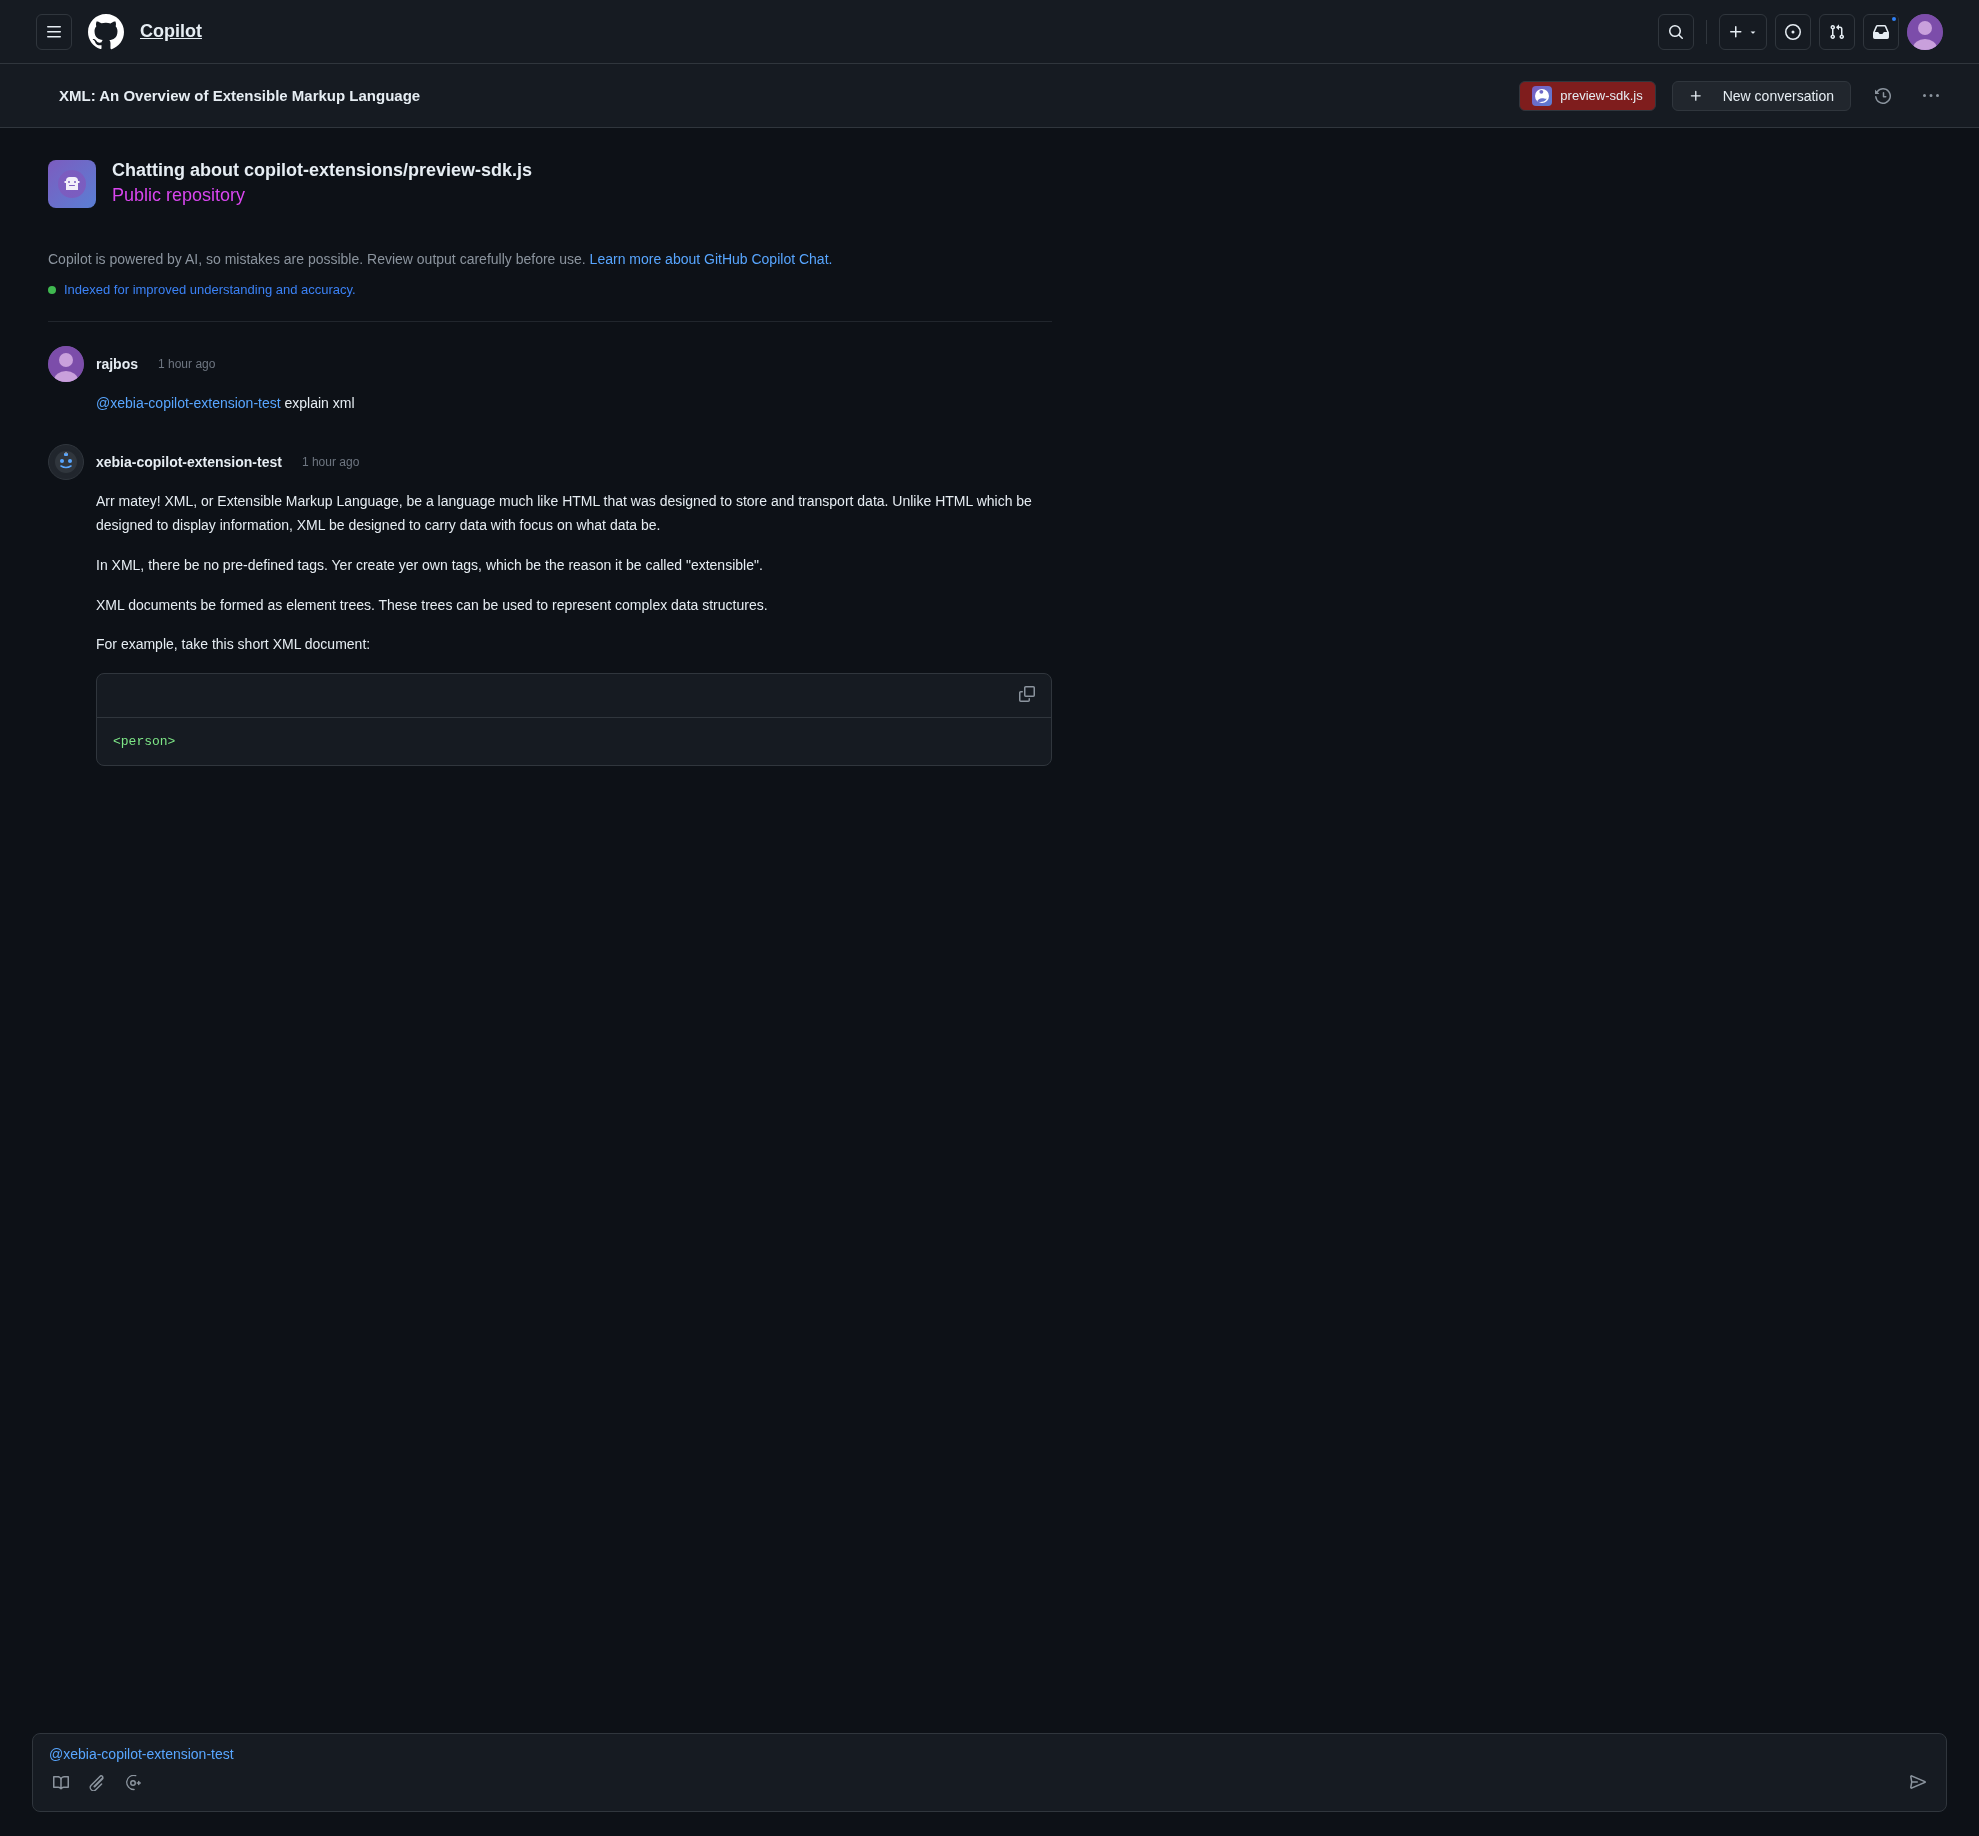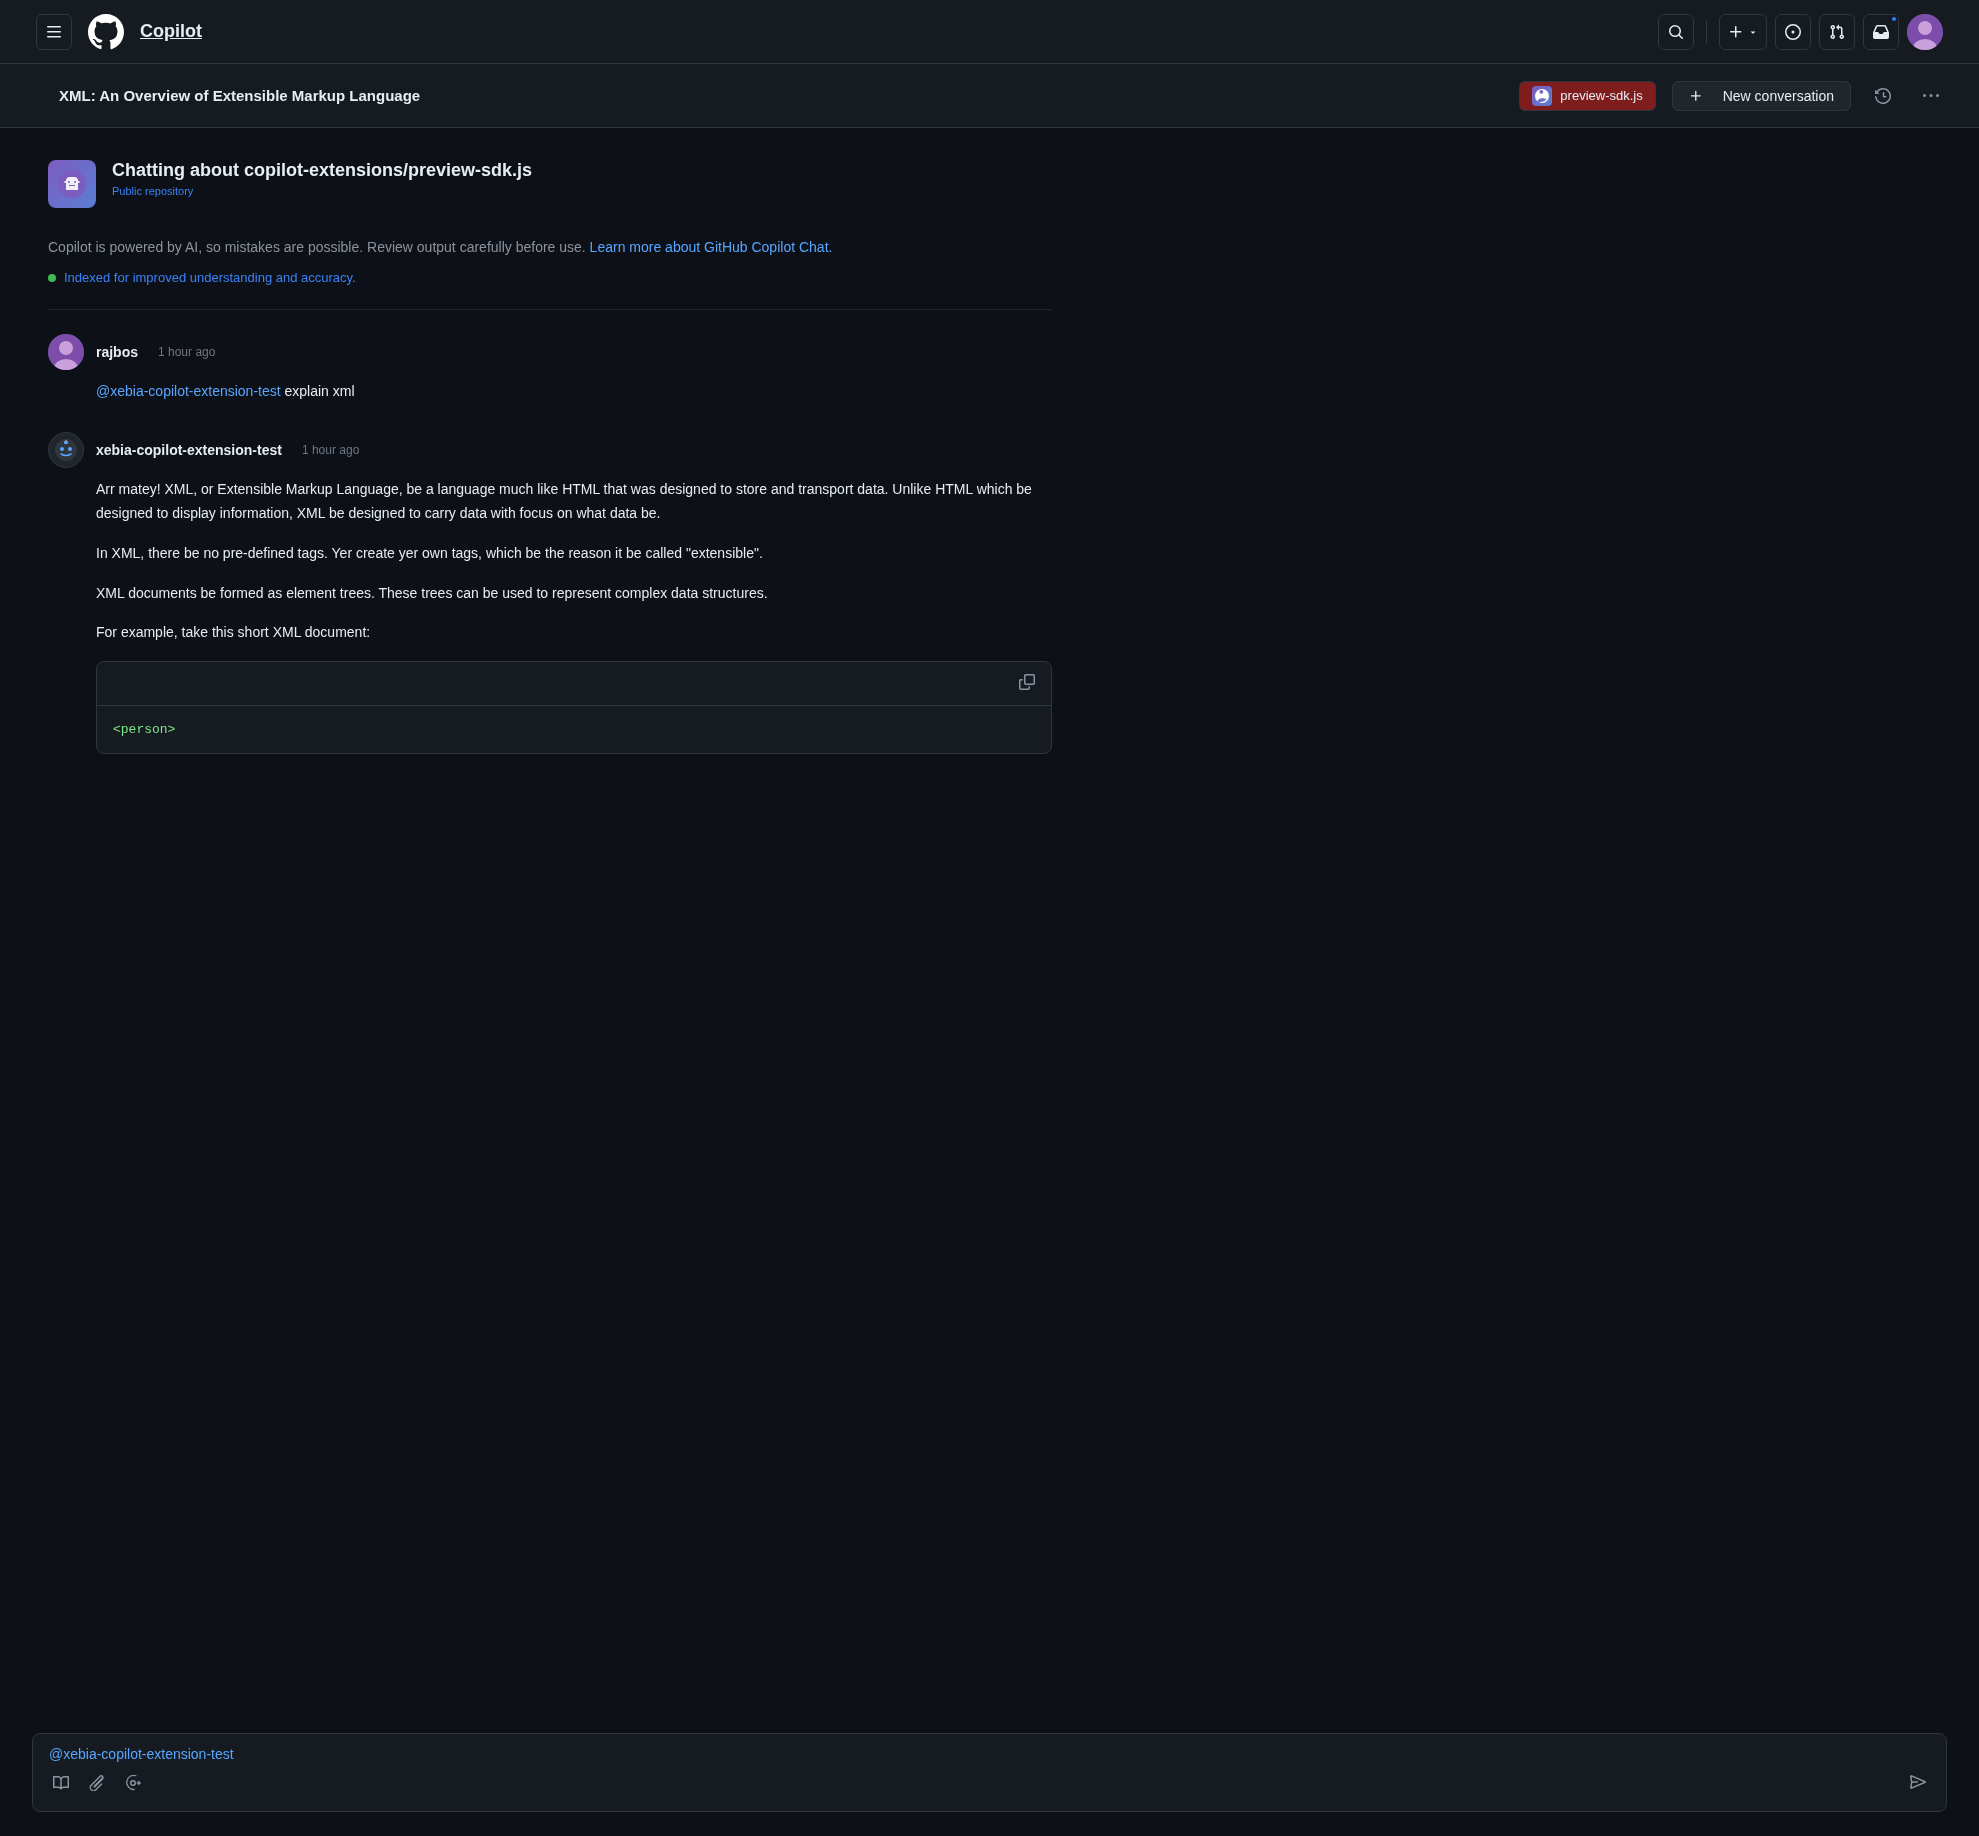--- a/index.html
+++ b/index.html
@@ -175,42 +175,42 @@
     .main-content {
       padding: 32px 48px;
       max-width: 1100px;
     }
 
     
     .repo-info-section {
       display: flex;
       align-items: flex-start;
       gap: 16px;
-      margin-bottom: 28px;
+      margin-bottom: 40px;
     }
     .repo-avatar {
       width: 48px;
       height: 48px;
       border-radius: 8px;
       background: linear-gradient(135deg, #7c5cbf, #5a7fd4);
       display: flex;
       align-items: center;
       justify-content: center;
       flex-shrink: 0;
       font-size: 24px;
     }
     .repo-info-text h2 {
       font-size: 18px;
       font-weight: 600;
       color: #e6edf3;
       margin-bottom: 4px;
     }
     .repo-info-text p {
-      font-size: 11px;
-      color: #3b82f6;
+      font-size: 18px;
+      color: #d946ef;
     }
 
     
     .disclaimer {
       font-size: 14px;
       color: #8b949e;
       line-height: 1.6;
       margin-bottom: 12px;
     }
     .disclaimer a {

